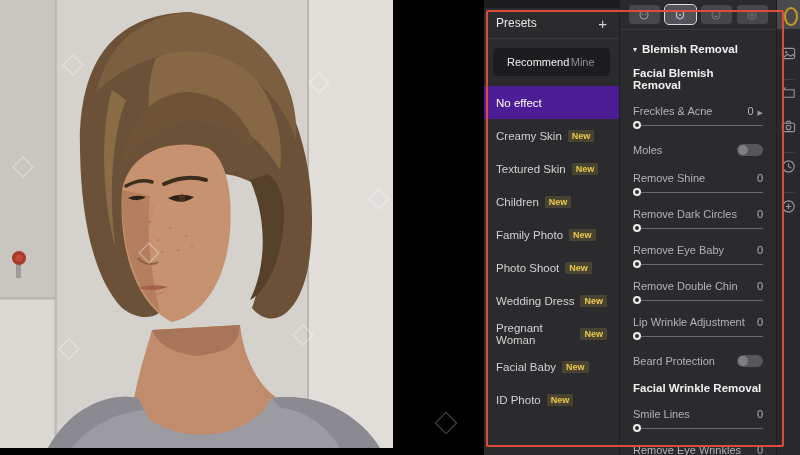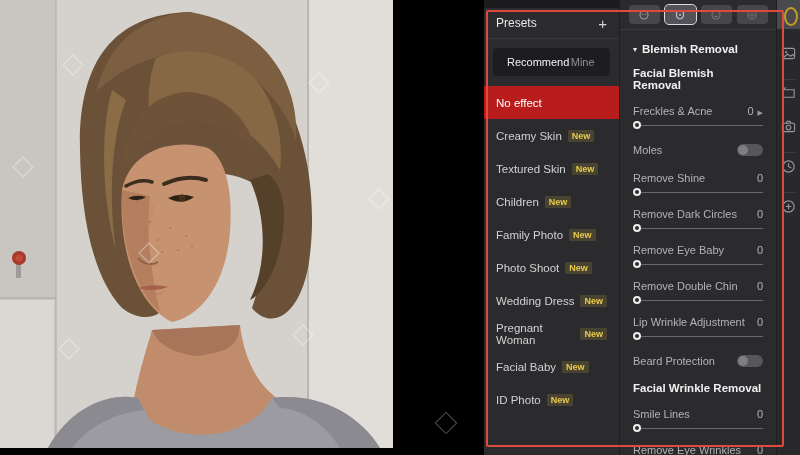--- a/index.html
+++ b/index.html
@@ -22,21 +22,21 @@
   .presets-title { font-size:12px; color:#e8e8ea; }
   .plus-btn { font-size:15px; color:#d5d5d8; line-height:1; cursor:pointer; }
   .tabs { margin:9px 9px 10px 9px; height:24px; background:#1d1d1f; border-radius:4px;
           display:flex; padding:14px; }
   .tab { flex:1; display:flex; align-items:center; justify-content:center;
          font-size:11px; color:#8f8f93; border-radius:4px; }
   .tab.sel { background:#4a4a4f; color:#f2f2f4; }
   .plist { }
   .prow { height:33px; display:flex; align-items:center; padding:0 12px;
           font-size:11.5px; color:#d2d2d4; }
-  .prow.sel { background:#b91c1c; color:#ffffff; }
+  .prow.sel { background:#4c1d95; color:#ffffff; }
   .badge { margin-left:6px; font-size:9px; font-weight:bold; color:#e9c94d;
            background:rgba(233,201,77,.16); border-radius:1px; padding:1px 4px; }
 
   
   .adjust { position:absolute; left:620px; top:0; width:157px; height:455px;
             background:#2b2b2d; border-right:1px solid #1e1e20; overflow:hidden; }
   .tool-tabs { height:30px; display:flex; align-items:center; justify-content:center;
                gap:5px; border-bottom:1px solid #3a3a3e; }
   .ttab { width:31px; height:19px; background:#46464b; border-radius:4px;
           display:flex; align-items:center; justify-content:center; }

